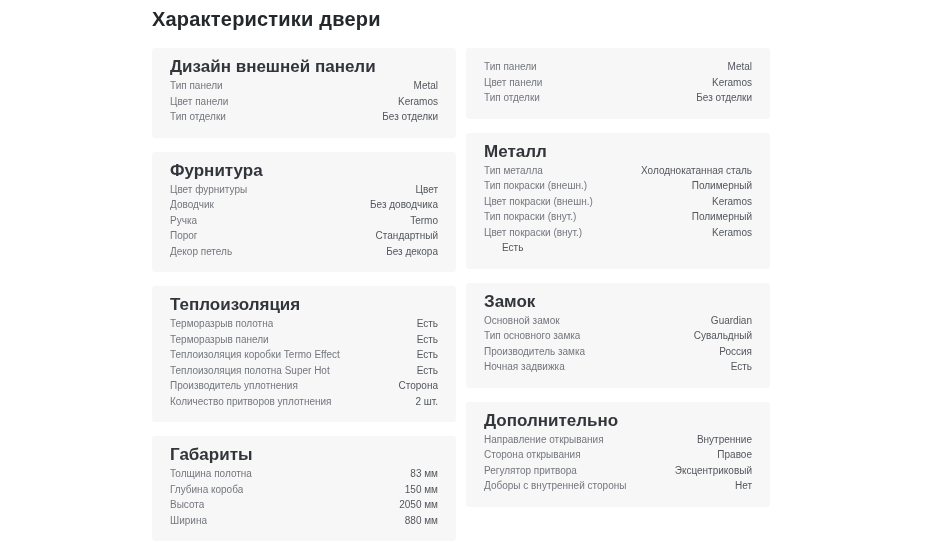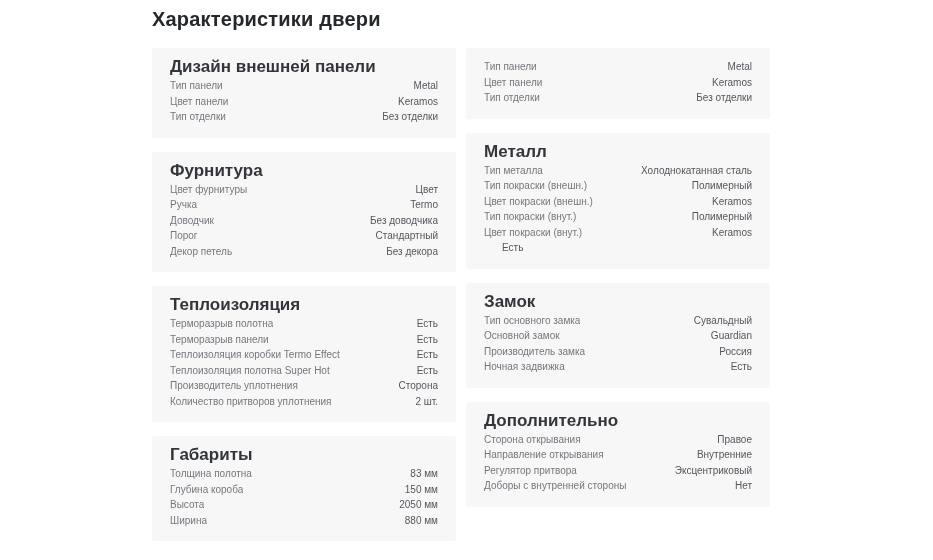--- a/index.html
+++ b/index.html
@@ -108,30 +108,30 @@
 
   <section class="card">
     <h2 class="card-title">Фурнитура</h2>
     <div class="rows">
   <div class="row">
     <span class="label">Цвет фурнитуры</span>
     <span class="value">Цвет</span>
   </div>
 
   <div class="row">
+    <span class="label">Доводчик</span>
+    <span class="value">Без доводчика</span>
+  </div>
+
+  <div class="row">
     <span class="label">Ручка</span>
     <span class="value">Termo</span>
   </div>
 
   <div class="row">
-    <span class="label">Доводчик</span>
-    <span class="value">Без доводчика</span>
-  </div>
-
-  <div class="row">
     <span class="label">Порог</span>
     <span class="value">Стандартный</span>
   </div>
 
   <div class="row">
     <span class="label">Декор петель</span>
     <span class="value">Без декора</span>
   </div>
 </div>
   </section>
@@ -248,55 +248,55 @@
   <div class="row">
     <span class="value">Есть</span>
   </div>
 </div>
   </section>
 
   <section class="card">
     <h2 class="card-title">Замок</h2>
     <div class="rows">
   <div class="row">
+    <span class="label">Основной замок</span>
+    <span class="value">Guardian</span>
+  </div>
+
+  <div class="row">
     <span class="label">Тип основного замка</span>
     <span class="value">Сувальдный</span>
   </div>
 
   <div class="row">
-    <span class="label">Основной замок</span>
-    <span class="value">Guardian</span>
-  </div>
-
-  <div class="row">
     <span class="label">Производитель замка</span>
     <span class="value">Россия</span>
   </div>
 
   <div class="row">
     <span class="label">Ночная задвижка</span>
     <span class="value">Есть</span>
   </div>
 </div>
   </section>
 
   <section class="card">
     <h2 class="card-title">Дополнительно</h2>
     <div class="rows">
   <div class="row">
+    <span class="label">Направление открывания</span>
+    <span class="value">Внутренние</span>
+  </div>
+
+  <div class="row">
     <span class="label">Сторона открывания</span>
     <span class="value">Правое</span>
   </div>
 
   <div class="row">
-    <span class="label">Направление открывания</span>
-    <span class="value">Внутренние</span>
-  </div>
-
-  <div class="row">
     <span class="label">Регулятор притвора</span>
     <span class="value">Эксцентриковый</span>
   </div>
 
   <div class="row">
     <span class="label">Доборы с внутренней стороны</span>
     <span class="value">Нет</span>
   </div>
 </div>
   </section>

